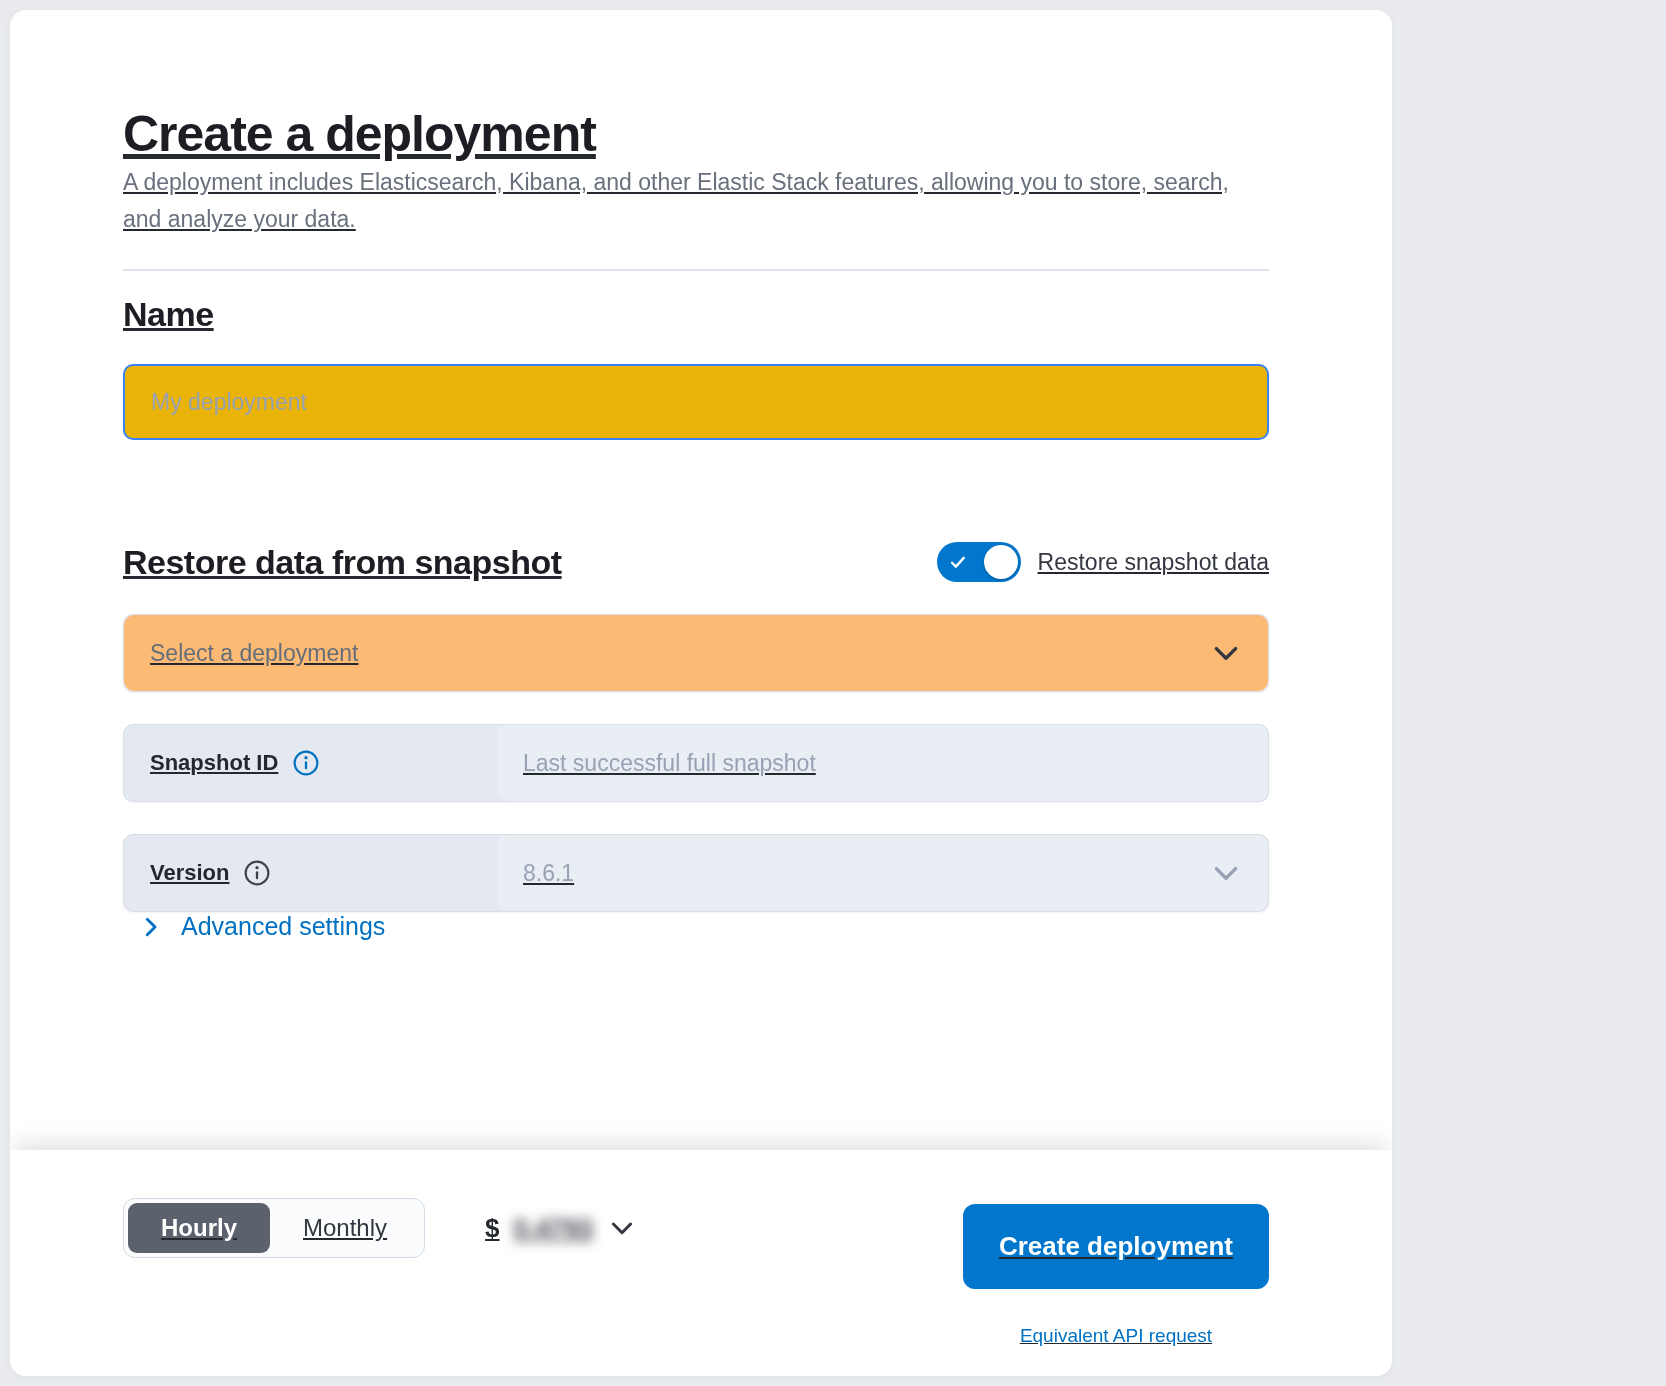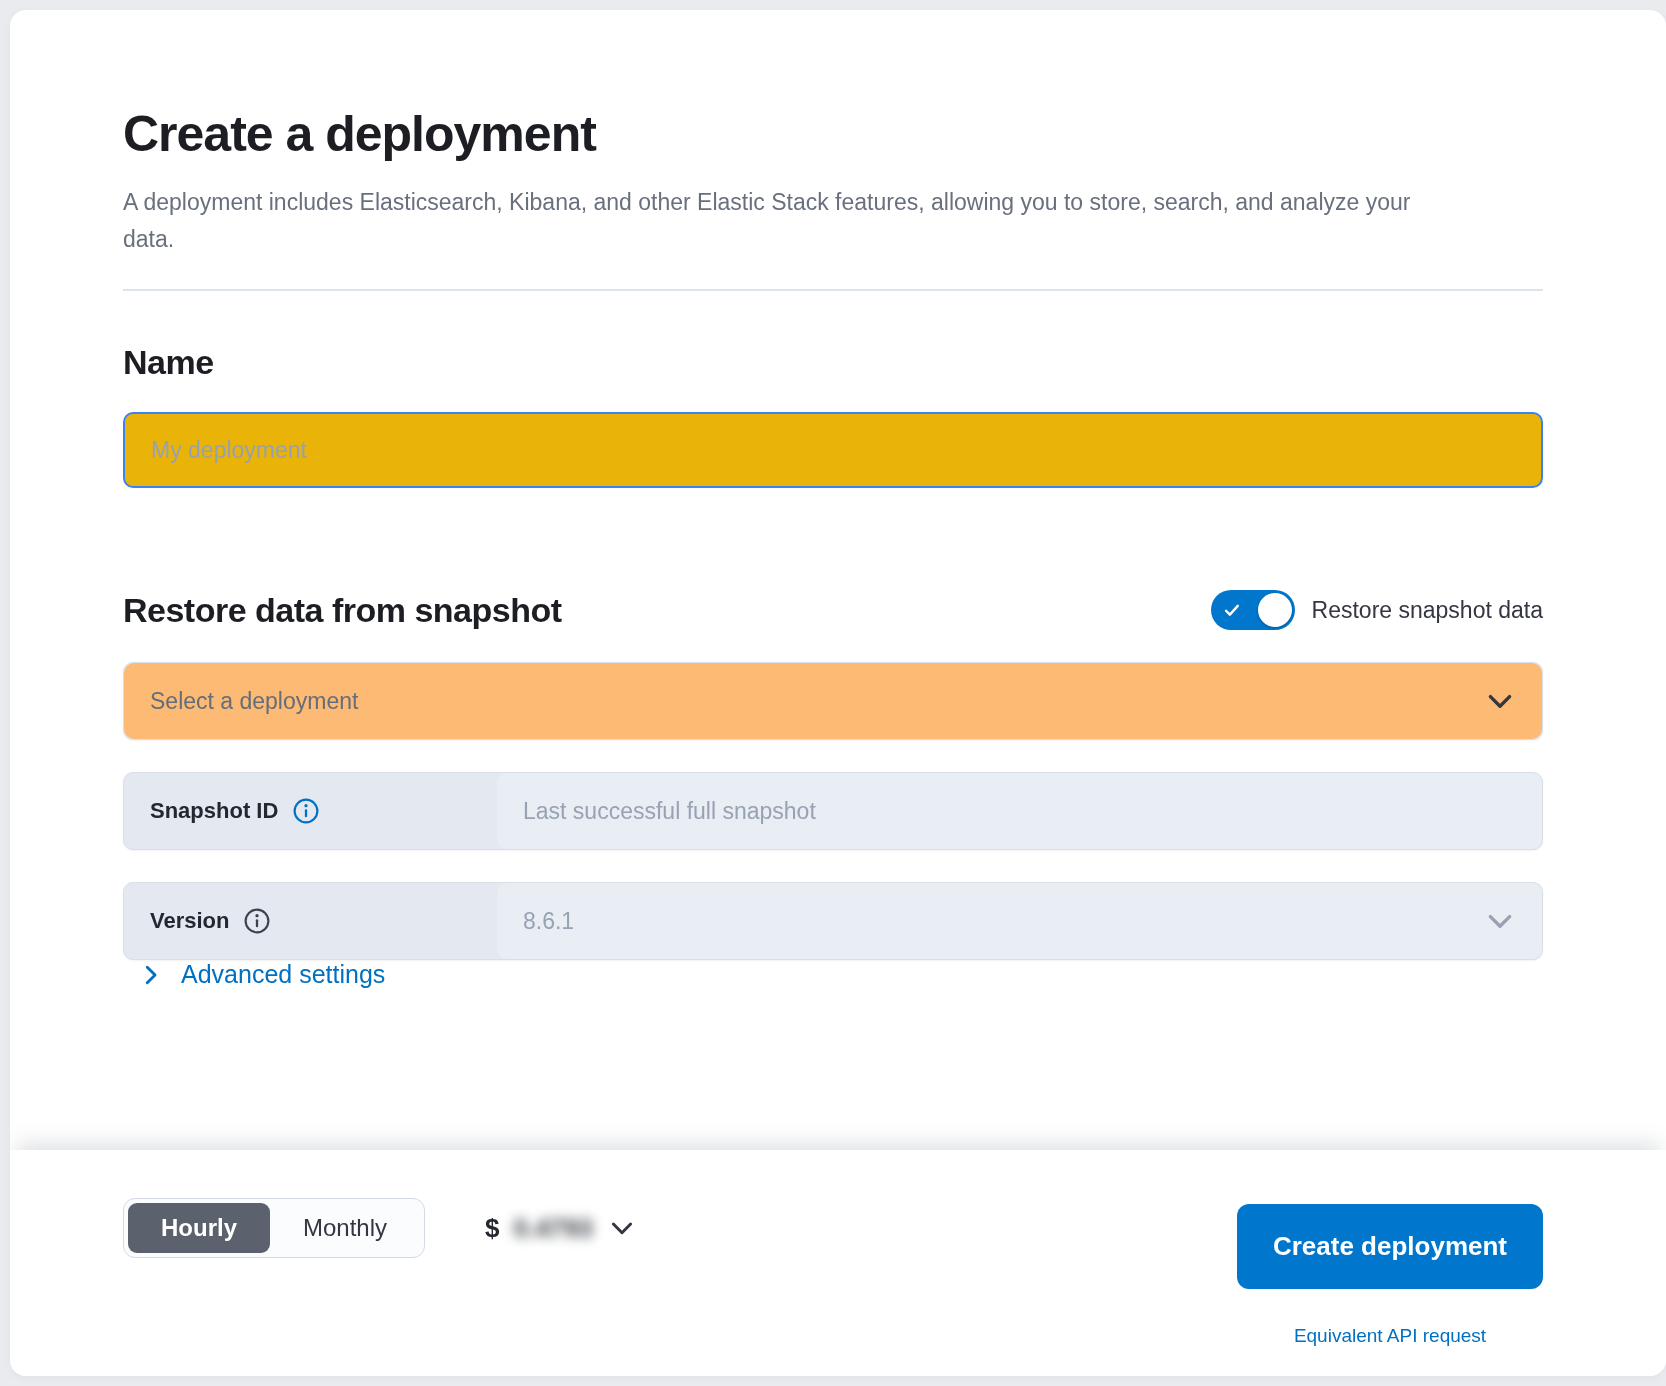--- a/index.html
+++ b/index.html
@@ -4,37 +4,38 @@
 <style>
   * { box-sizing: border-box; margin: 0; padding: 0; }
   html,body { width:1666px; height:1386px; }
   body {
     background:#e9ebef;
     font-family:"Liberation Sans","DejaVu Sans",sans-serif;
     position:relative;
     color:#25282f;
   }
   .card {
-    position:absolute; left:10px; top:10px; width:1656px; height:1366px;
+    position:absolute; left:10px; top:10px; width:1382px; height:1366px;
     background:#ffffff; border-radius:16px; overflow:hidden;
     display:flex; flex-direction:column;
     box-shadow:0 2px 8px rgba(60,70,90,0.05);
+    text-decoration:underline;
   }
   .main { flex:1; padding:96px 123px 0 113px; }
   .page-title {
     font-size:50px; font-weight:700; color:#1c1e24; letter-spacing:-1px;
     line-height:1.15;
   }
   .page-subtitle {
-    margin-top:20px; font-size:23px; line-height:1.65; color:#69707d;
+    font-size:23px; line-height:1.65; color:#69707d;
     max-width:1290px;
   }
   .divider { margin-top:30px; border:none; border-top:2px solid #dde3ec; }
   .section-heading { font-size:34px; font-weight:700; color:#1c1e24; letter-spacing:-0.5px; }
-  .name-heading { margin-top:52px; }
+  .name-heading { margin-top:24px; }
   .name-input {
     margin-top:30px; width:100%; height:76px;
     border:2px solid #3b82f6; border-radius:10px; background:#eab308;
     padding:0 26px; font-size:23px; color:#343741; outline:none;
     font-family:inherit;
   }
   .name-input::placeholder { color:#96a1b3; opacity:1; }
   .restore-head-row {
     margin-top:102px; display:flex; align-items:center; justify-content:space-between;
   }

